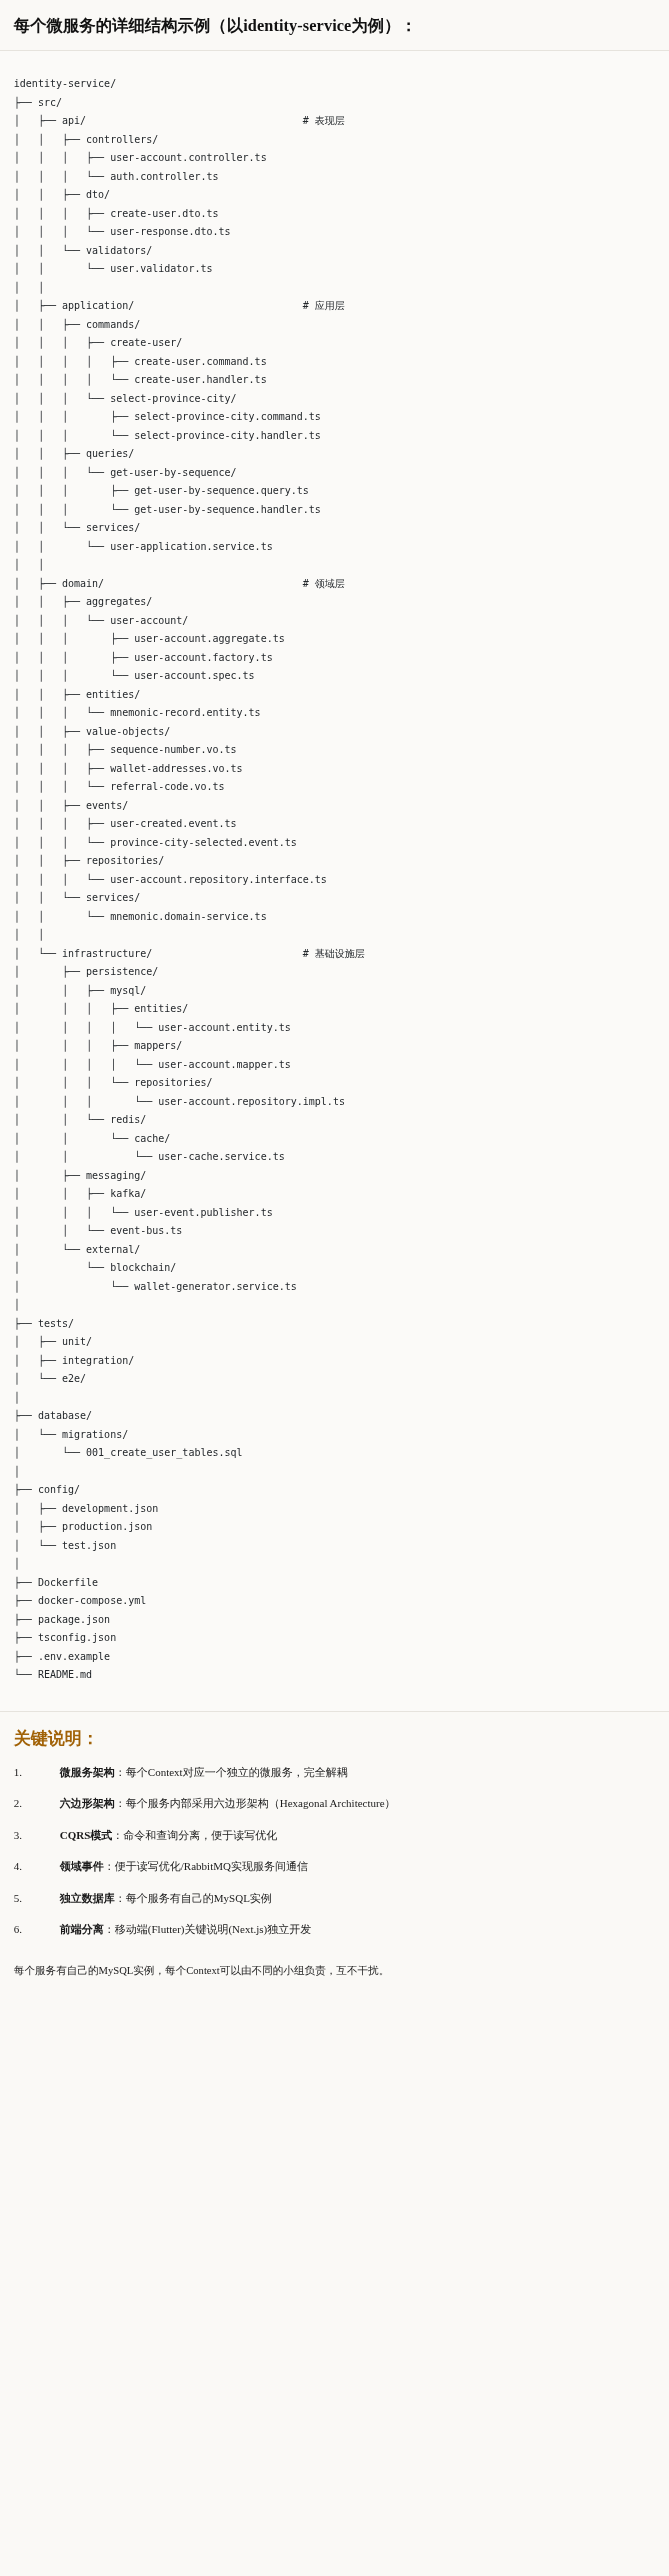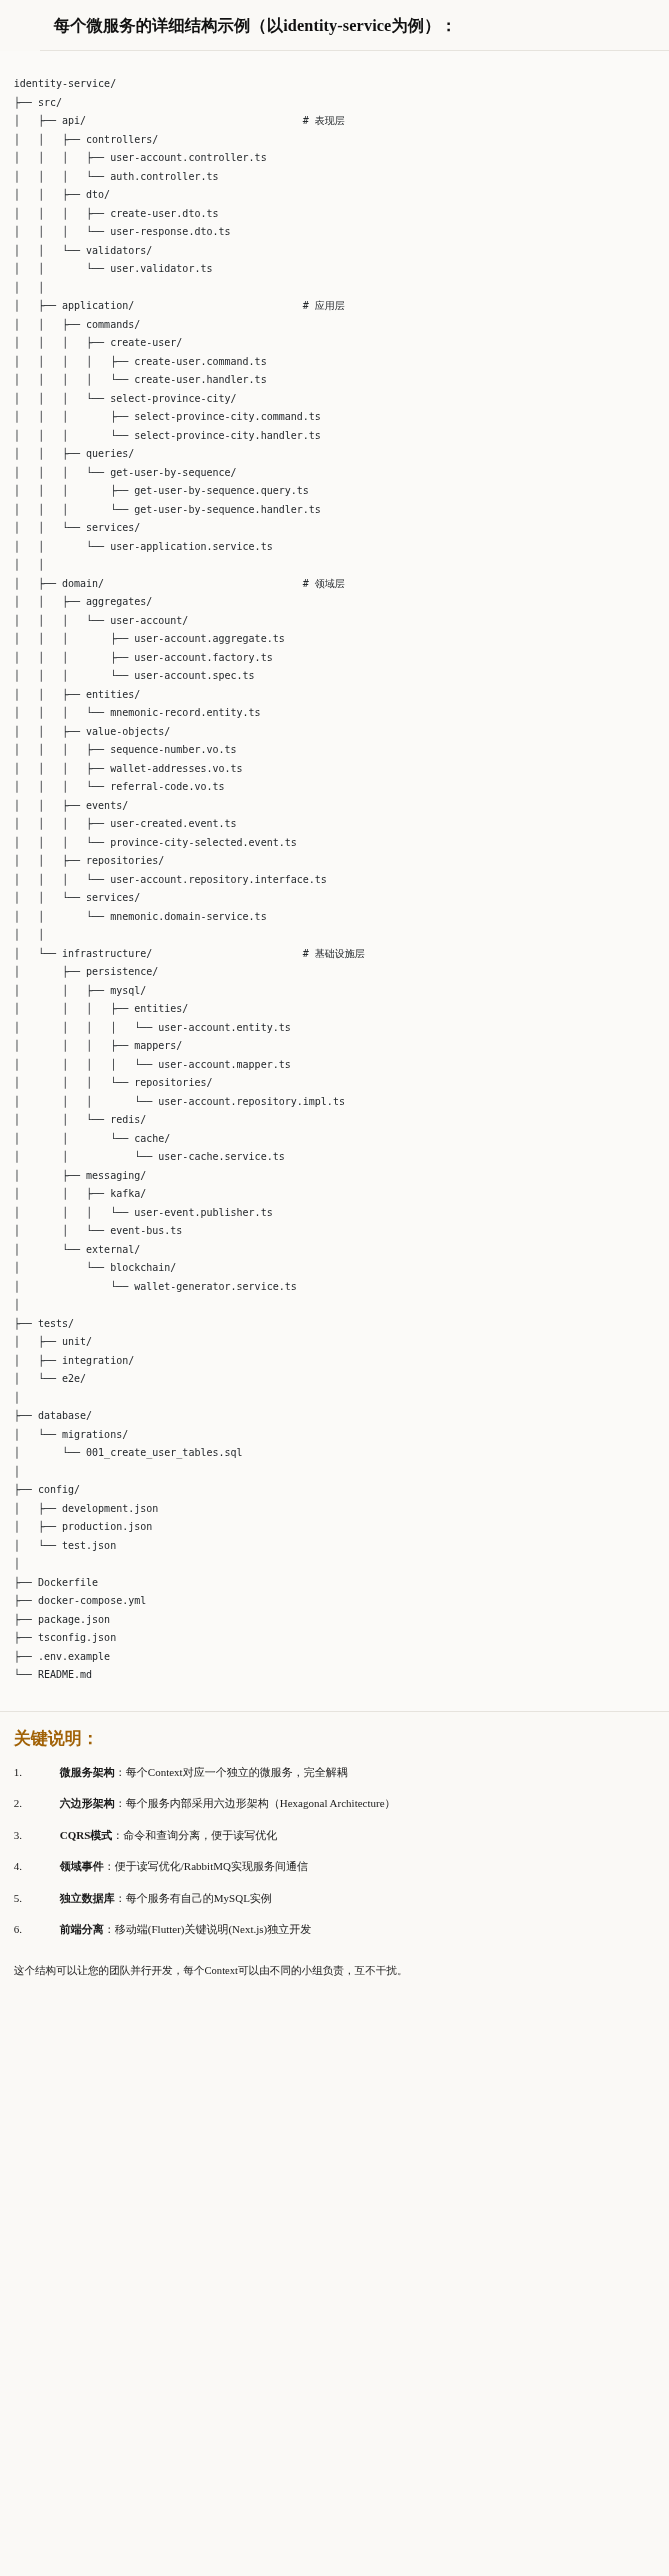--- a/index.html
+++ b/index.html
@@ -10,21 +10,20 @@
     color:#1a1a1a;
     -webkit-font-smoothing:antialiased;
   }
   .page{width:669px;box-sizing:border-box;}
 
   
   .header{
     padding:16.3px 13.8px 13.8px 13.8px;
     border-bottom:0.6px solid #e6e3dd;
     background:#faf9f6;
-    margin-left:40px;
   }
   .header-title{
     font-family:"Liberation Serif", serif;
     font-weight:700;
     font-size:16.3px;
     letter-spacing:0.1px;
     line-height:1.25;
     color:#111;
   }
 
@@ -100,16 +99,16 @@
     <div id="notes-list">
         <div class="note-item"><span class="num">1. </span><span class="lbl">微服务架构</span><span class="txt">：每个Context对应一个独立的微服务，完全解耦</span></div>
         <div class="note-item"><span class="num">2. </span><span class="lbl">六边形架构</span><span class="txt">：每个服务内部采用六边形架构（Hexagonal Architecture）</span></div>
         <div class="note-item"><span class="num">3. </span><span class="lbl">CQRS模式</span><span class="txt">：命令和查询分离，便于读写优化</span></div>
         <div class="note-item"><span class="num">4. </span><span class="lbl">领域事件</span><span class="txt">：便于读写优化/RabbitMQ实现服务间通信</span></div>
         <div class="note-item"><span class="num">5. </span><span class="lbl">独立数据库</span><span class="txt">：每个服务有自己的MySQL实例</span></div>
         <div class="note-item"><span class="num">6. </span><span class="lbl">前端分离</span><span class="txt">：移动端(Flutter)关键说明(Next.js)独立开发</span></div>
       </div>
   </div>
 
-  <div class="closing">这个结构可以让您的团队并行开发，每个Context可以由不同的小组负责，互不干扰。</div>
+  <div class="closing">每个服务有自己的MySQL实例，每个Context可以由不同的小组负责，互不干扰。</div>
 
 </div>
 
 
 </body></html>

